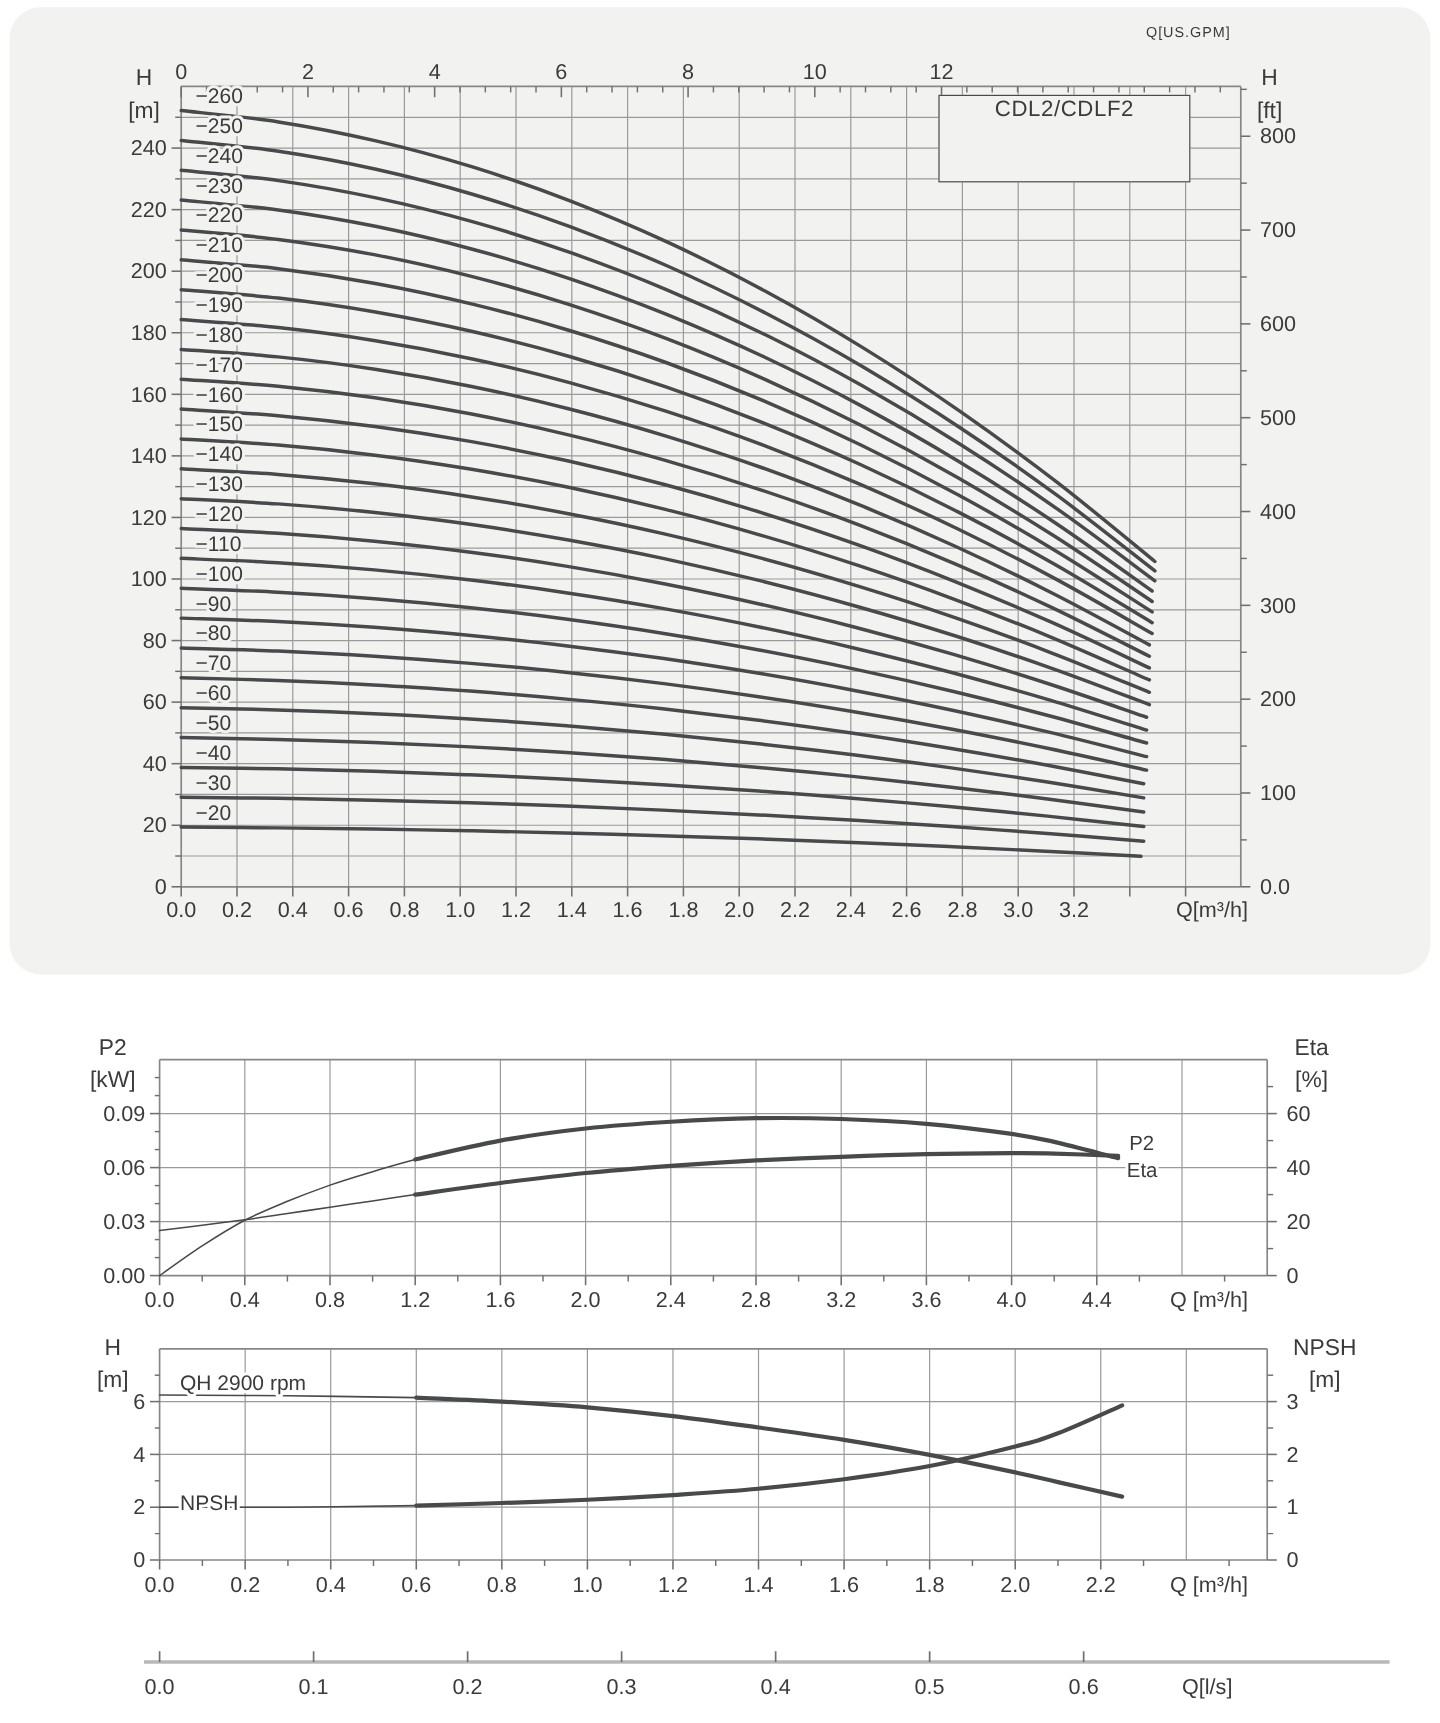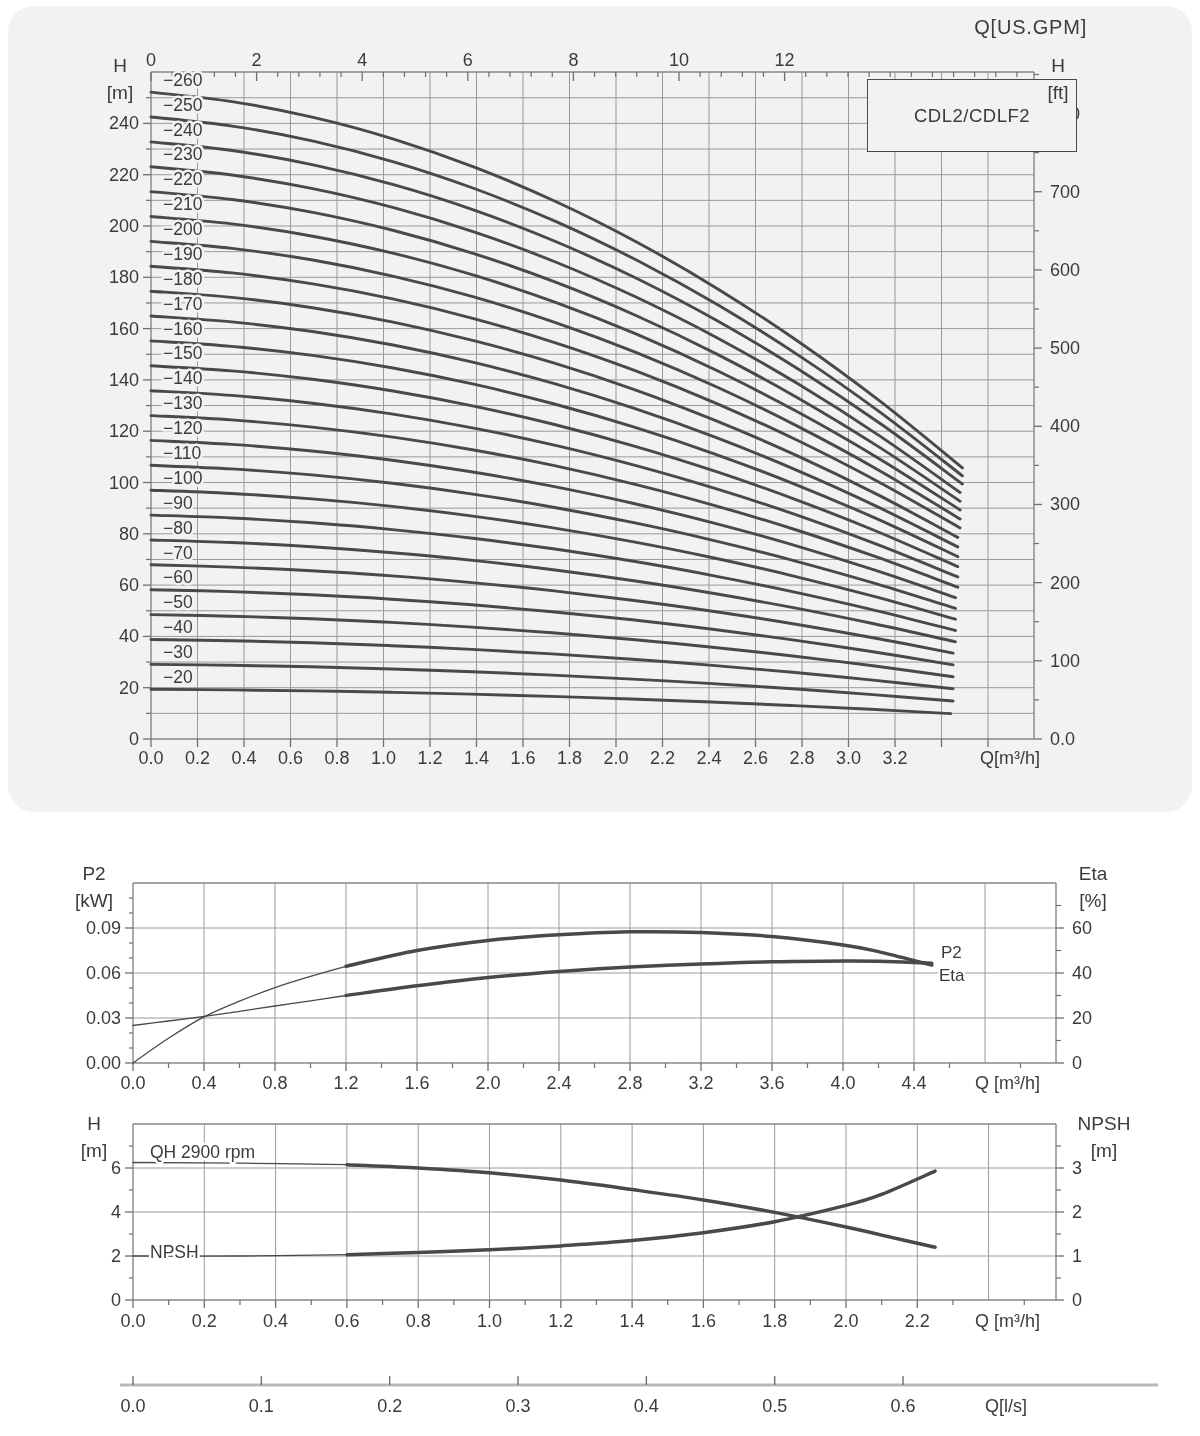--- a/index.html
+++ b/index.html
@@ -2,23 +2,23 @@
 <html><head>
 <meta charset="utf-8">
 <style>
   html,body{margin:0;padding:0;background:#ffffff;}
   body{width:1200px;height:1436px;position:relative;font-family:"Liberation Sans",sans-serif;color:#3b3b3b;}
   .panel{position:absolute;left:8px;top:6px;width:1184px;height:806px;background:#f2f2f0;border-radius:26px;}
   #charts{position:absolute;left:0;top:0;}
   #charts text{font-family:"Liberation Sans",sans-serif;fill:#3b3b3b;}
   .hdr{position:absolute;font-size:19px;line-height:27px;text-align:center;white-space:nowrap;}
   .hdr span{display:block;}
-  .hdr-right-align{text-align:right;font-size:20px;letter-spacing:0.8px;}
-  .legend{position:absolute;left:867px;top:79px;width:208px;height:71px;border:1.6px solid #4a4a4a;
-          background:#f2f2f0;display:flex;align-items:center;justify-content:center;
+  .hdr-right-align{text-align:left;font-size:12px;letter-spacing:0.8px;}
+  .legend{position:absolute;left:782px;top:79px;width:208px;height:71px;border:1.6px solid #4a4a4a;
+          background:#f2f2f0;display:flex;align-items:flex-start;justify-content:center;
           font-size:18.5px;letter-spacing:0.5px;}
 </style>
 </head>
 <body>
 
 <div class="panel"></div>
 
 <svg id="charts" width="1200" height="1436" viewBox="0 0 1200 1436">
     <g>
       <line x1="197.5" y1="72" x2="197.5" y2="739" stroke="#9a9a9a" stroke-width="1"></line>

